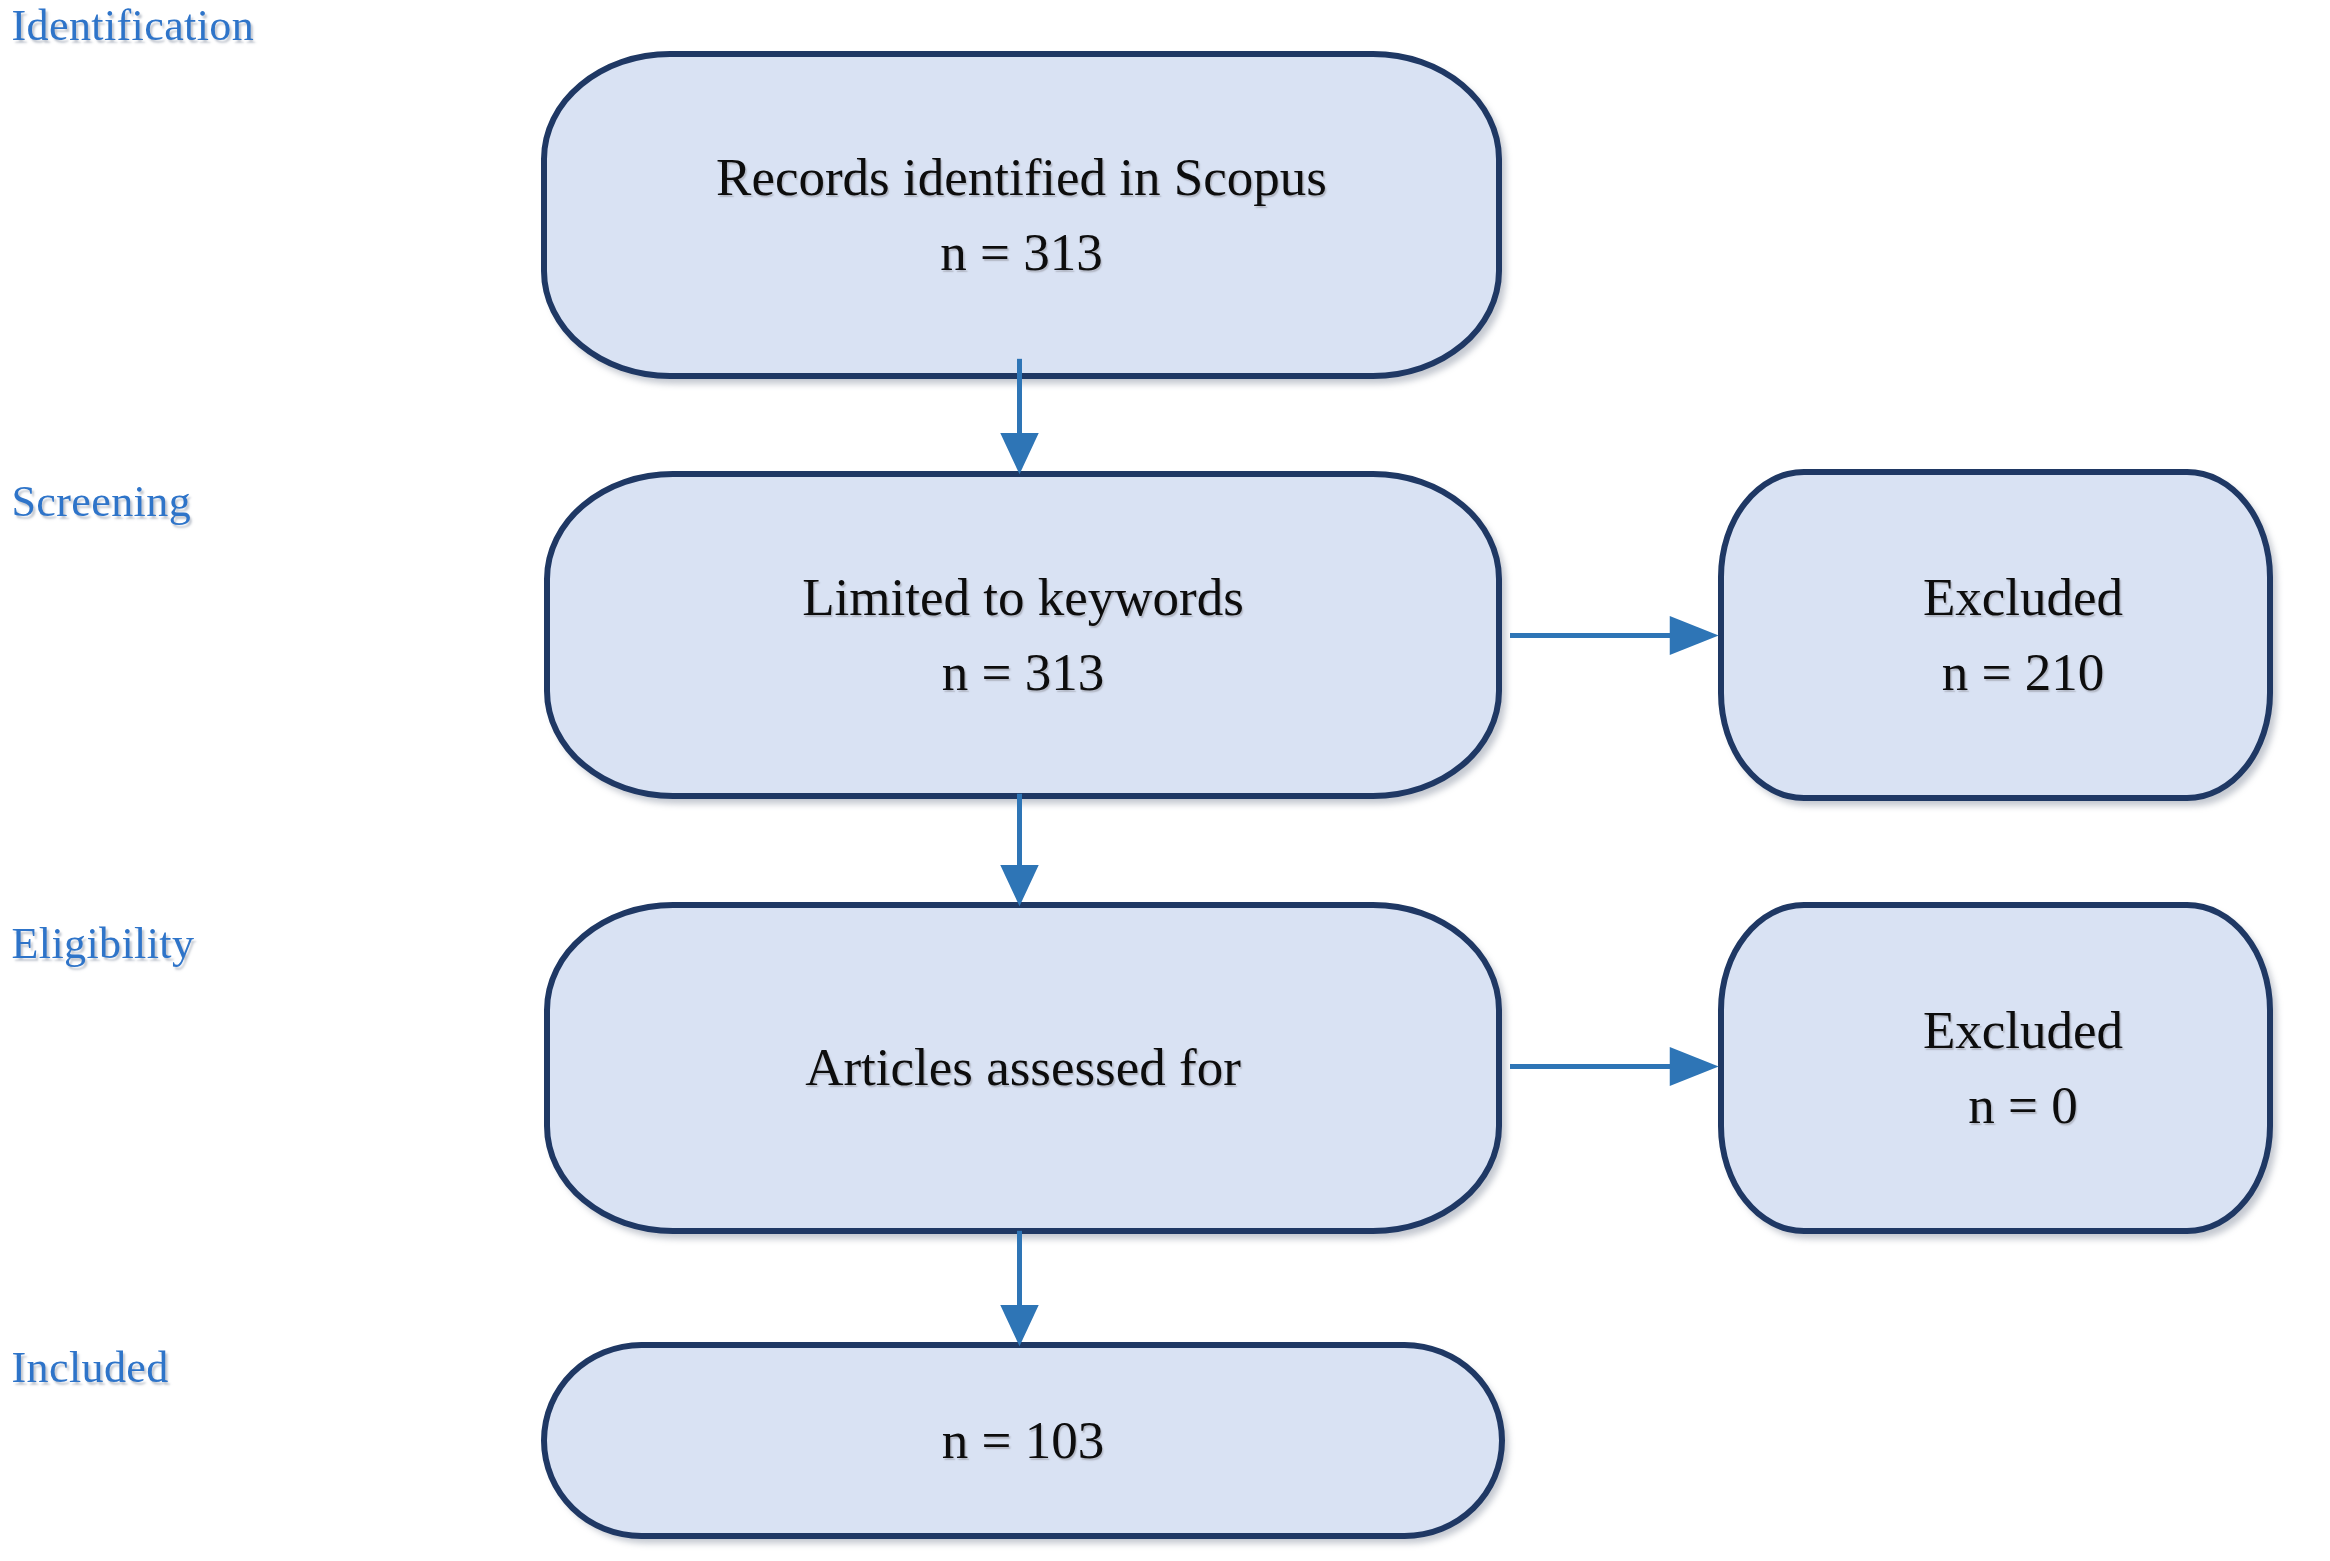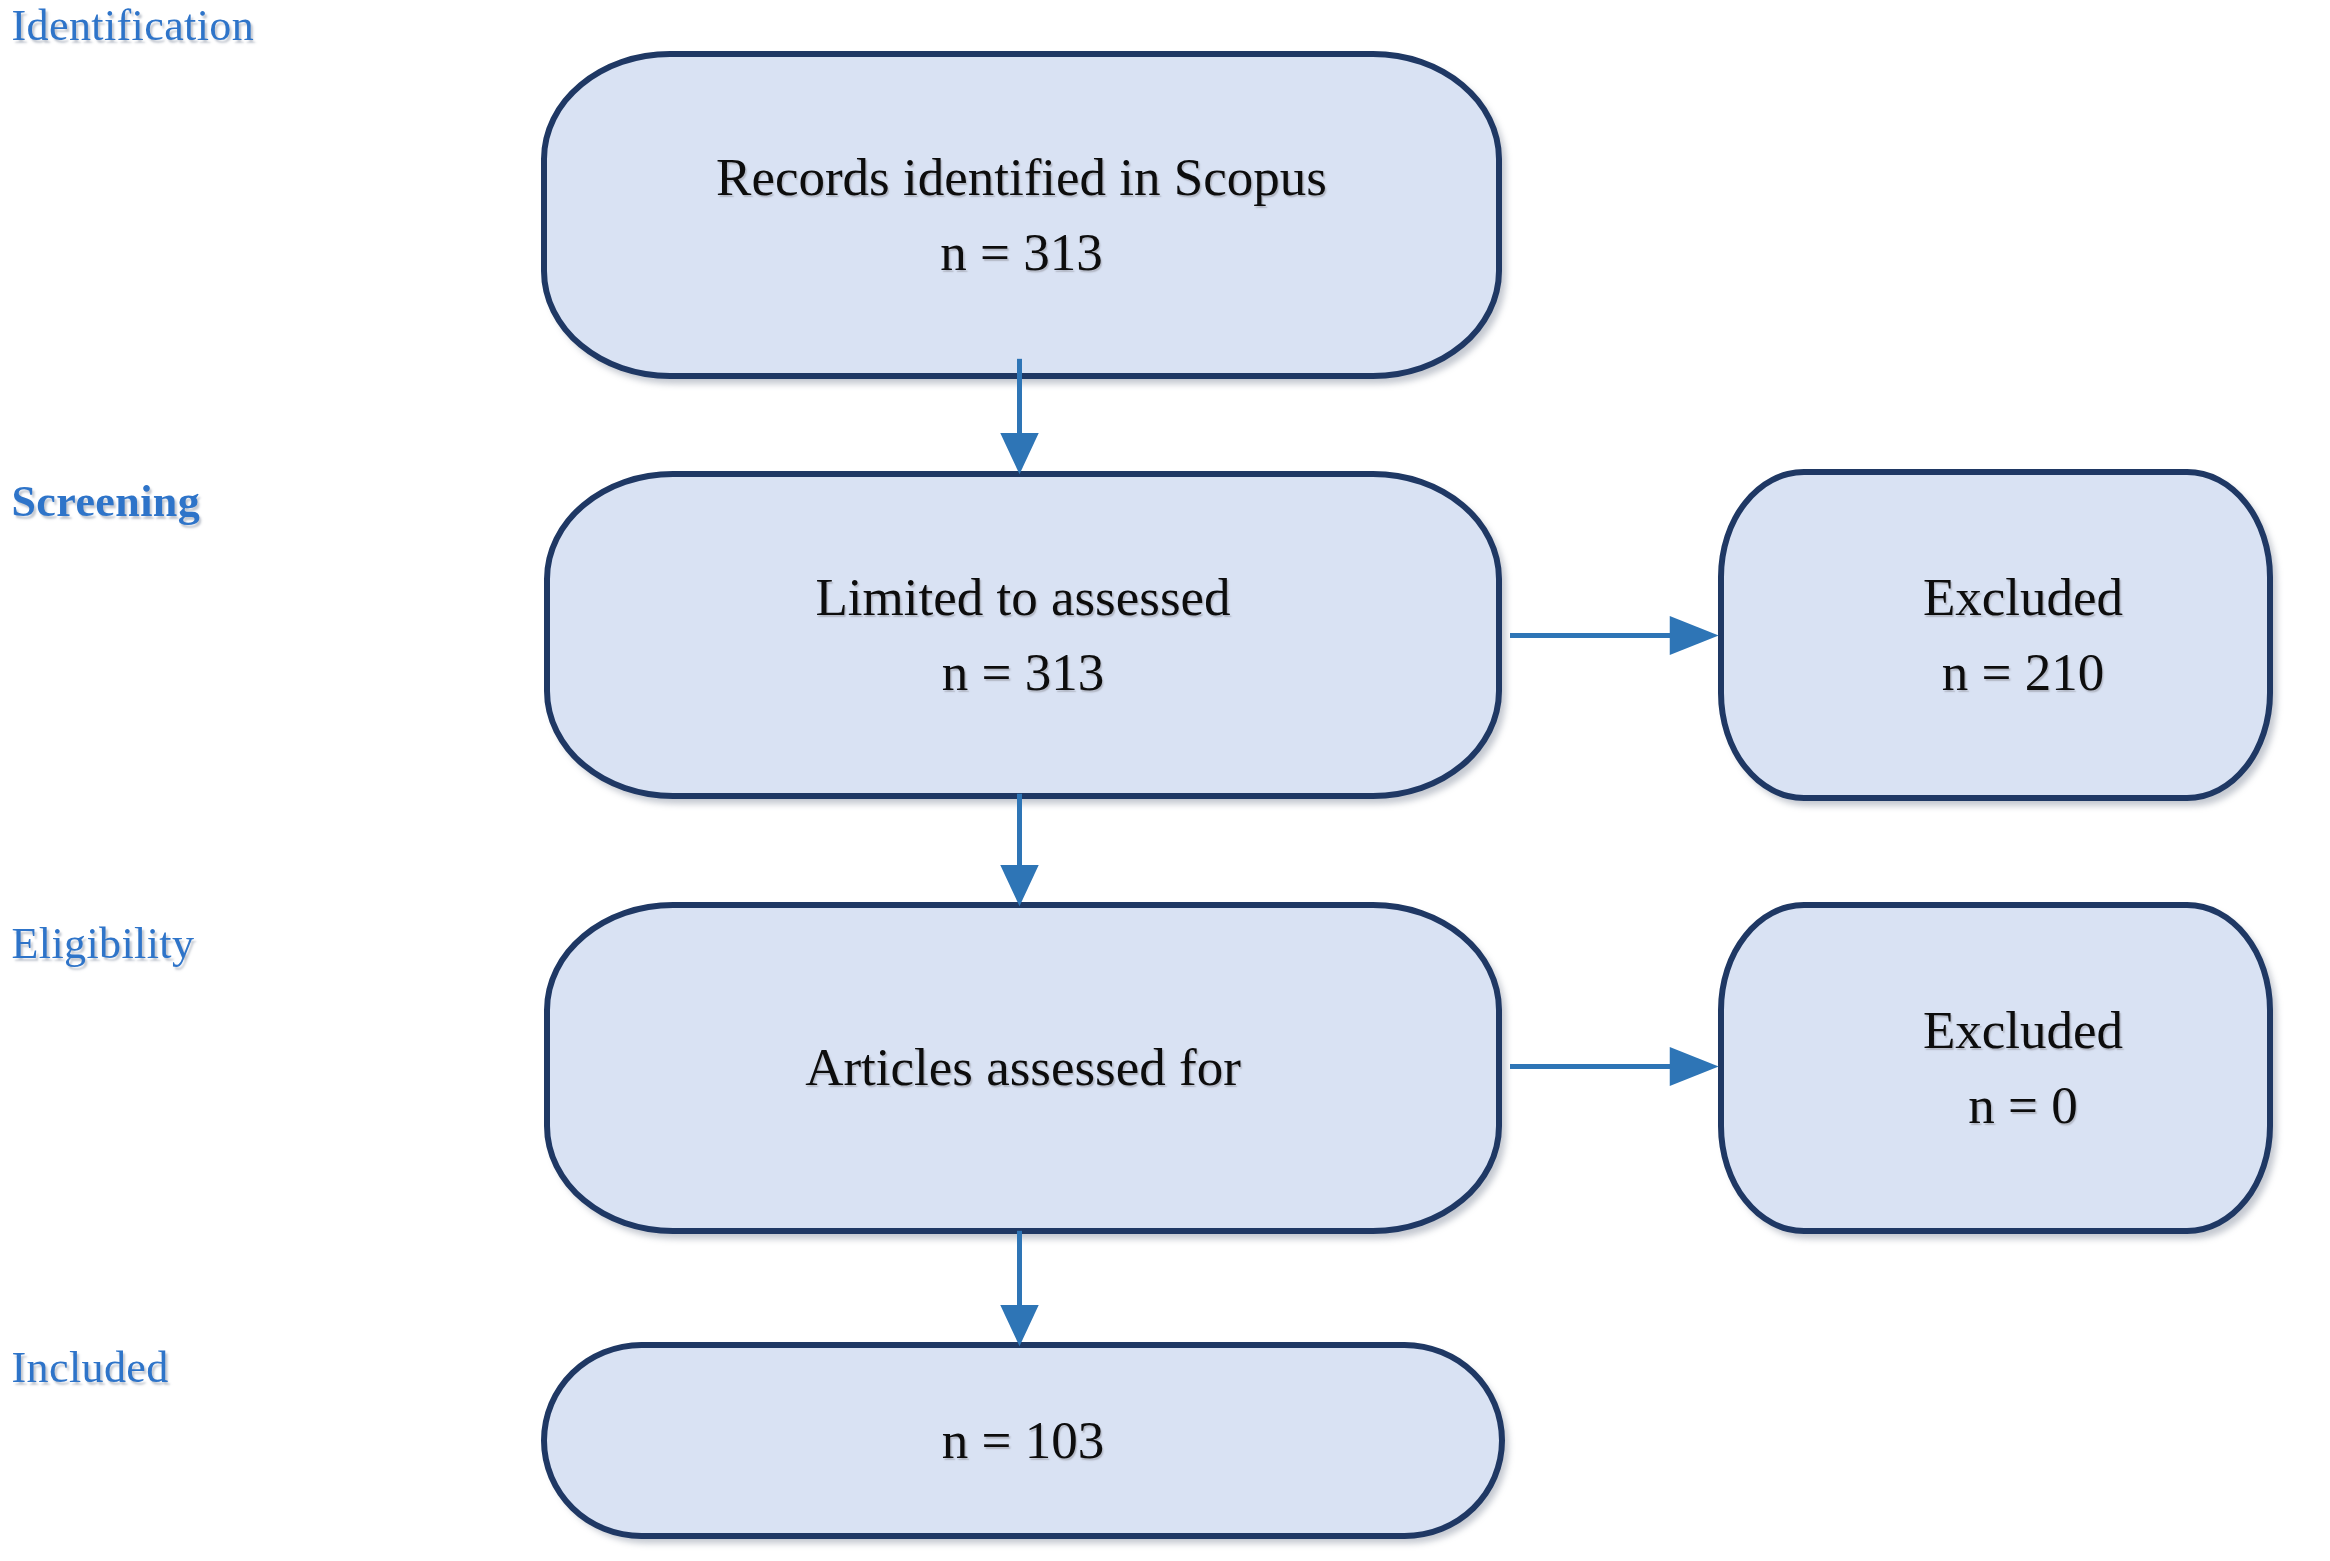--- a/index.html
+++ b/index.html
@@ -22,21 +22,21 @@
     position: absolute;
     color: #2E74C9;
     font-family: "Liberation Serif", "DejaVu Serif", serif;
     font-size: 44px;
     line-height: 1;
     white-space: nowrap;
     text-shadow: 2.2px 2.9px 2.2px rgba(120,130,150,0.45);
     letter-spacing: 0.4px;
   }
   #label-identification { left: 11.5px;  top: 4.3px; }
-  #label-screening      { left: 11.5px;  top: 480px; font-weight: bold; }
+  #label-screening      { left: 11.5px;  top: 480px; }
   #label-eligibility    { left: 11.5px;  top: 922px; }
   #label-included       { left: 11.5px;  top: 1346px; }
 
   
   .flow-box {
     position: absolute;
     box-sizing: border-box;
     background: #D9E2F3;
     border: 6.5px solid #1F3864;
     display: flex;
@@ -106,21 +106,21 @@
   <div id="label-eligibility" class="stage-label">Eligibility</div>
 
   <div id="label-included" class="stage-label">Included</div>
 
   <div id="box-identified" class="flow-box centered">
     <div class="line">Records identified in Scopus</div>
     <div class="line">n = 313</div>
   </div>
 
   <div id="box-keywords" class="flow-box centered">
-    <div class="line">Limited to assessed</div>
+    <div class="line">Limited to keywords</div>
     <div class="line">n = 313</div>
   </div>
 
   <div id="box-excluded-screening" class="flow-box leftish">
     <div class="line">Excluded</div>
     <div class="line">n = 210</div>
   </div>
 
   <div id="box-eligibility" class="flow-box centered">
     <div class="line">Articles assessed for</div>

